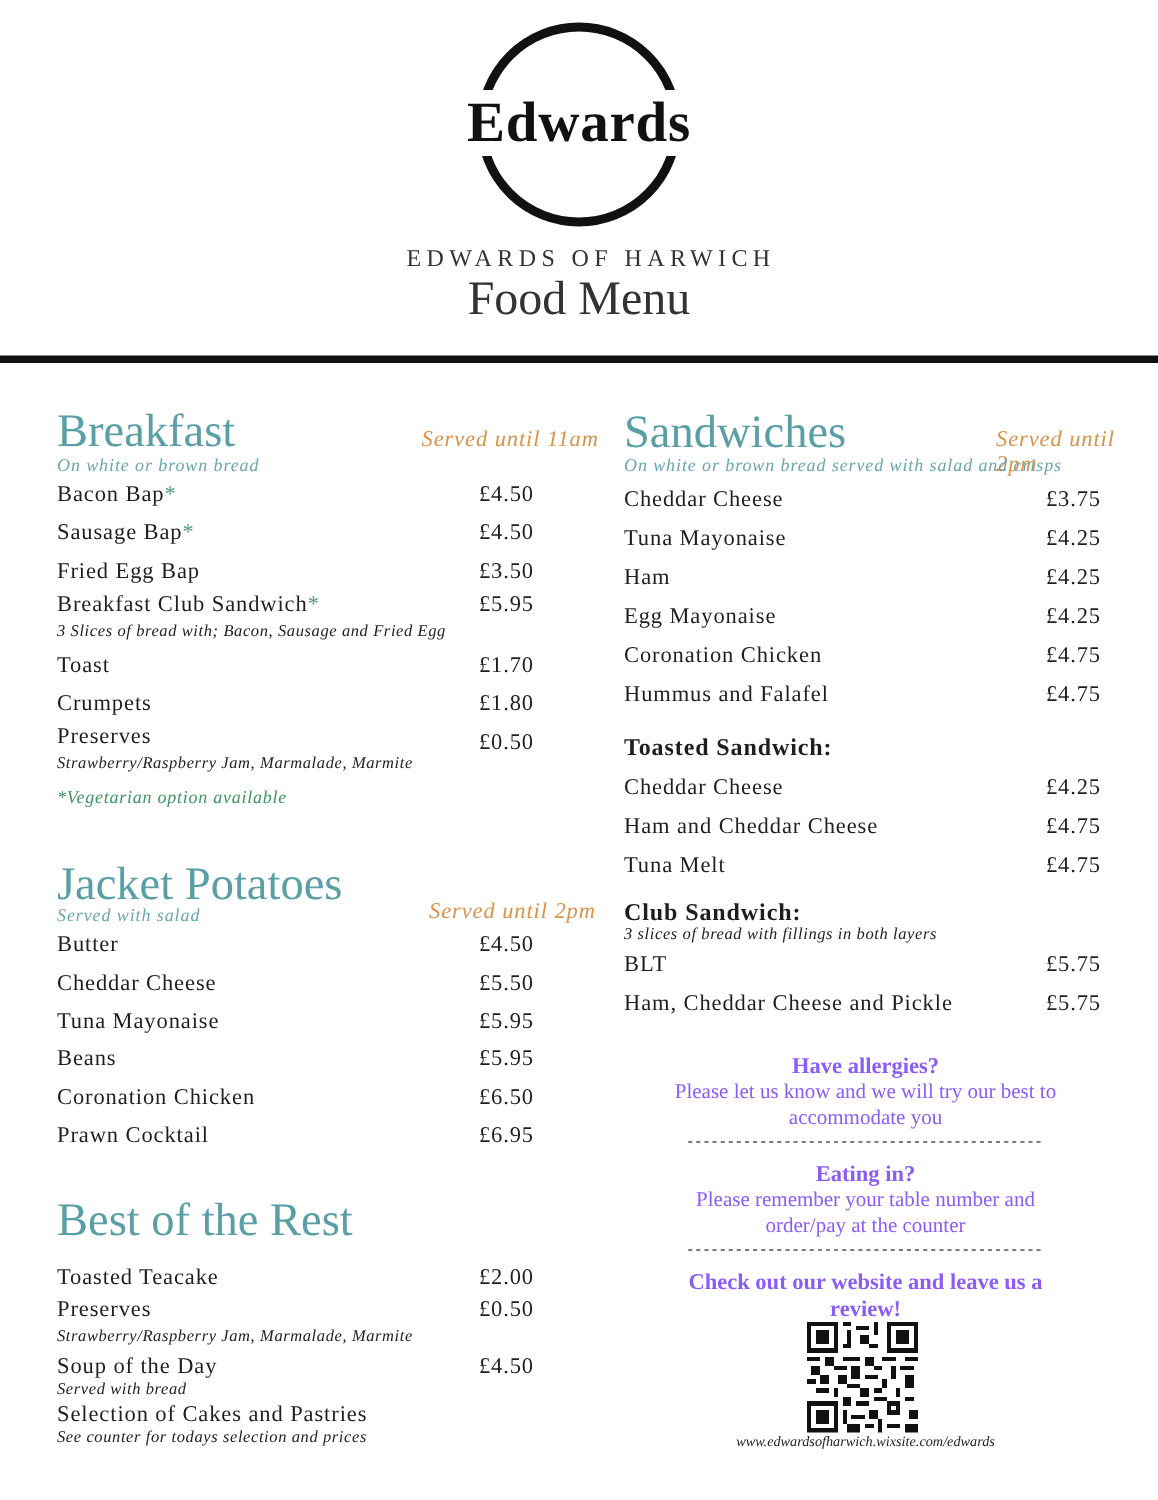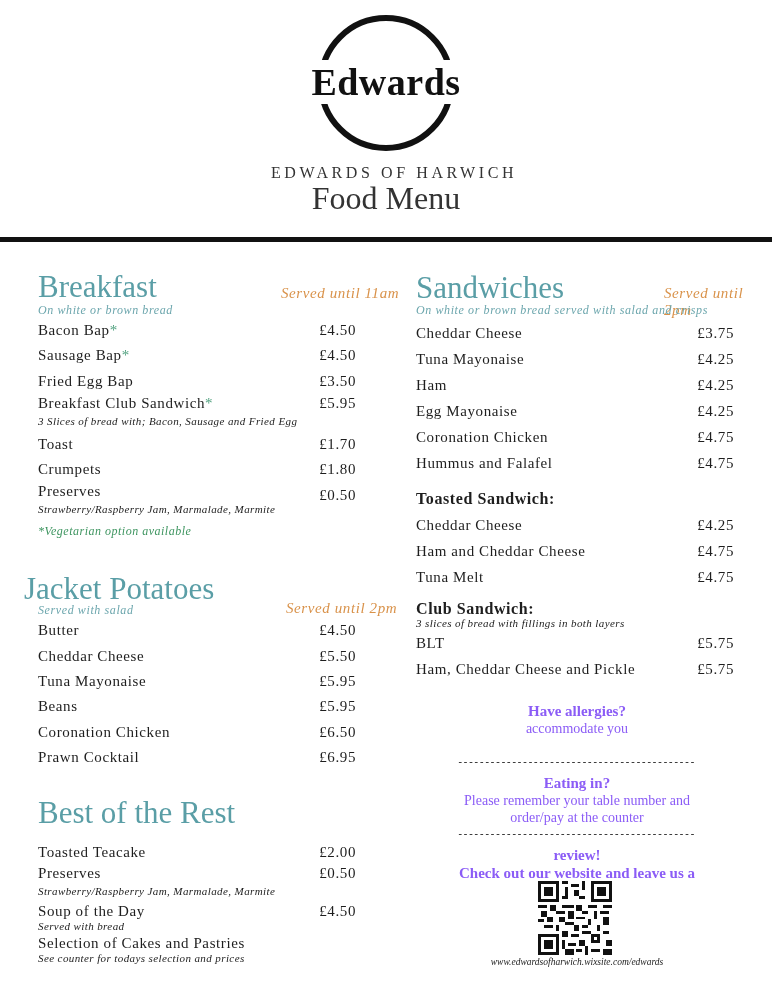--- a/index.html
+++ b/index.html
@@ -69,21 +69,21 @@
   <span class="name">Crumpets</span>
   <span class="price">£1.80</span>
 </div>
 <div class="item" style="left:38px;top:483px;width:318px;height:24px;">
   <span class="name">Preserves</span>
   <span class="price" style="top:4px;">£0.50</span>
 </div>
 <div class="desc" style="left:38px;top:503px;">Strawberry/Raspberry Jam, Marmalade, Marmite</div>
 <div class="veg" style="left:38px;top:524px;">*Vegetarian option available</div>
 
-<div class="sec-title" style="left:24px;top:572px;text-align:center;">Jacket Potatoes</div>
+<div class="sec-title" style="left:38px;top:572px;text-align:center;">Jacket Potatoes</div>
 <div class="sec-note" style="left:38px;top:603px;">Served with salad</div>
 <div class="served" style="left:238px;top:600px;">Served until 2pm</div>
 
 <div class="item" style="left:38px;top:622px;width:318px;">
   <span class="name">Butter</span>
   <span class="price">£4.50</span>
 </div>
 <div class="item" style="left:38px;top:648px;width:318px;">
   <span class="name">Cheddar Cheese</span>
   <span class="price">£5.50</span>
@@ -176,32 +176,33 @@
   <span class="name">BLT</span>
   <span class="price">£5.75</span>
 </div>
 <div class="item" style="left:416px;top:661px;width:318px;">
   <span class="name">Ham, Cheddar Cheese and Pickle</span>
   <span class="price">£5.75</span>
 </div>
 
 <div class="info" style="top:702px;">
   <div class="h">Have allergies?</div>
+  <div class="p">Please let us know and we will try our best to</div>
   <div class="p">accommodate you</div>
 </div>
 <div class="dash" style="top:757px;">--------------------------------------------</div>
 <div class="info" style="top:774px;">
   <div class="h">Eating in?</div>
   <div class="p">Please remember your table number and</div>
   <div class="p">order/pay at the counter</div>
 </div>
 <div class="dash" style="top:829px;">--------------------------------------------</div>
 <div class="info" style="top:846px;">
+  <div class="h">Check out our website and leave us a</div>
   <div class="h">review!</div>
-  <div class="h">Check out our website and leave us a</div>
 </div>
 
 <svg class="qr" viewBox="0 0 25 25" shape-rendering="crispEdges">
   <rect width="25" height="25" fill="#fff"></rect>
   <g fill="#111">
     <rect x="0" y="0" width="7" height="7"></rect>
       <rect x="1" y="1" width="5" height="5" fill="#fff"></rect>
       <rect x="2" y="2" width="3" height="3"></rect>
     <rect x="18" y="0" width="7" height="7"></rect>
       <rect x="19" y="1" width="5" height="5" fill="#fff"></rect>

